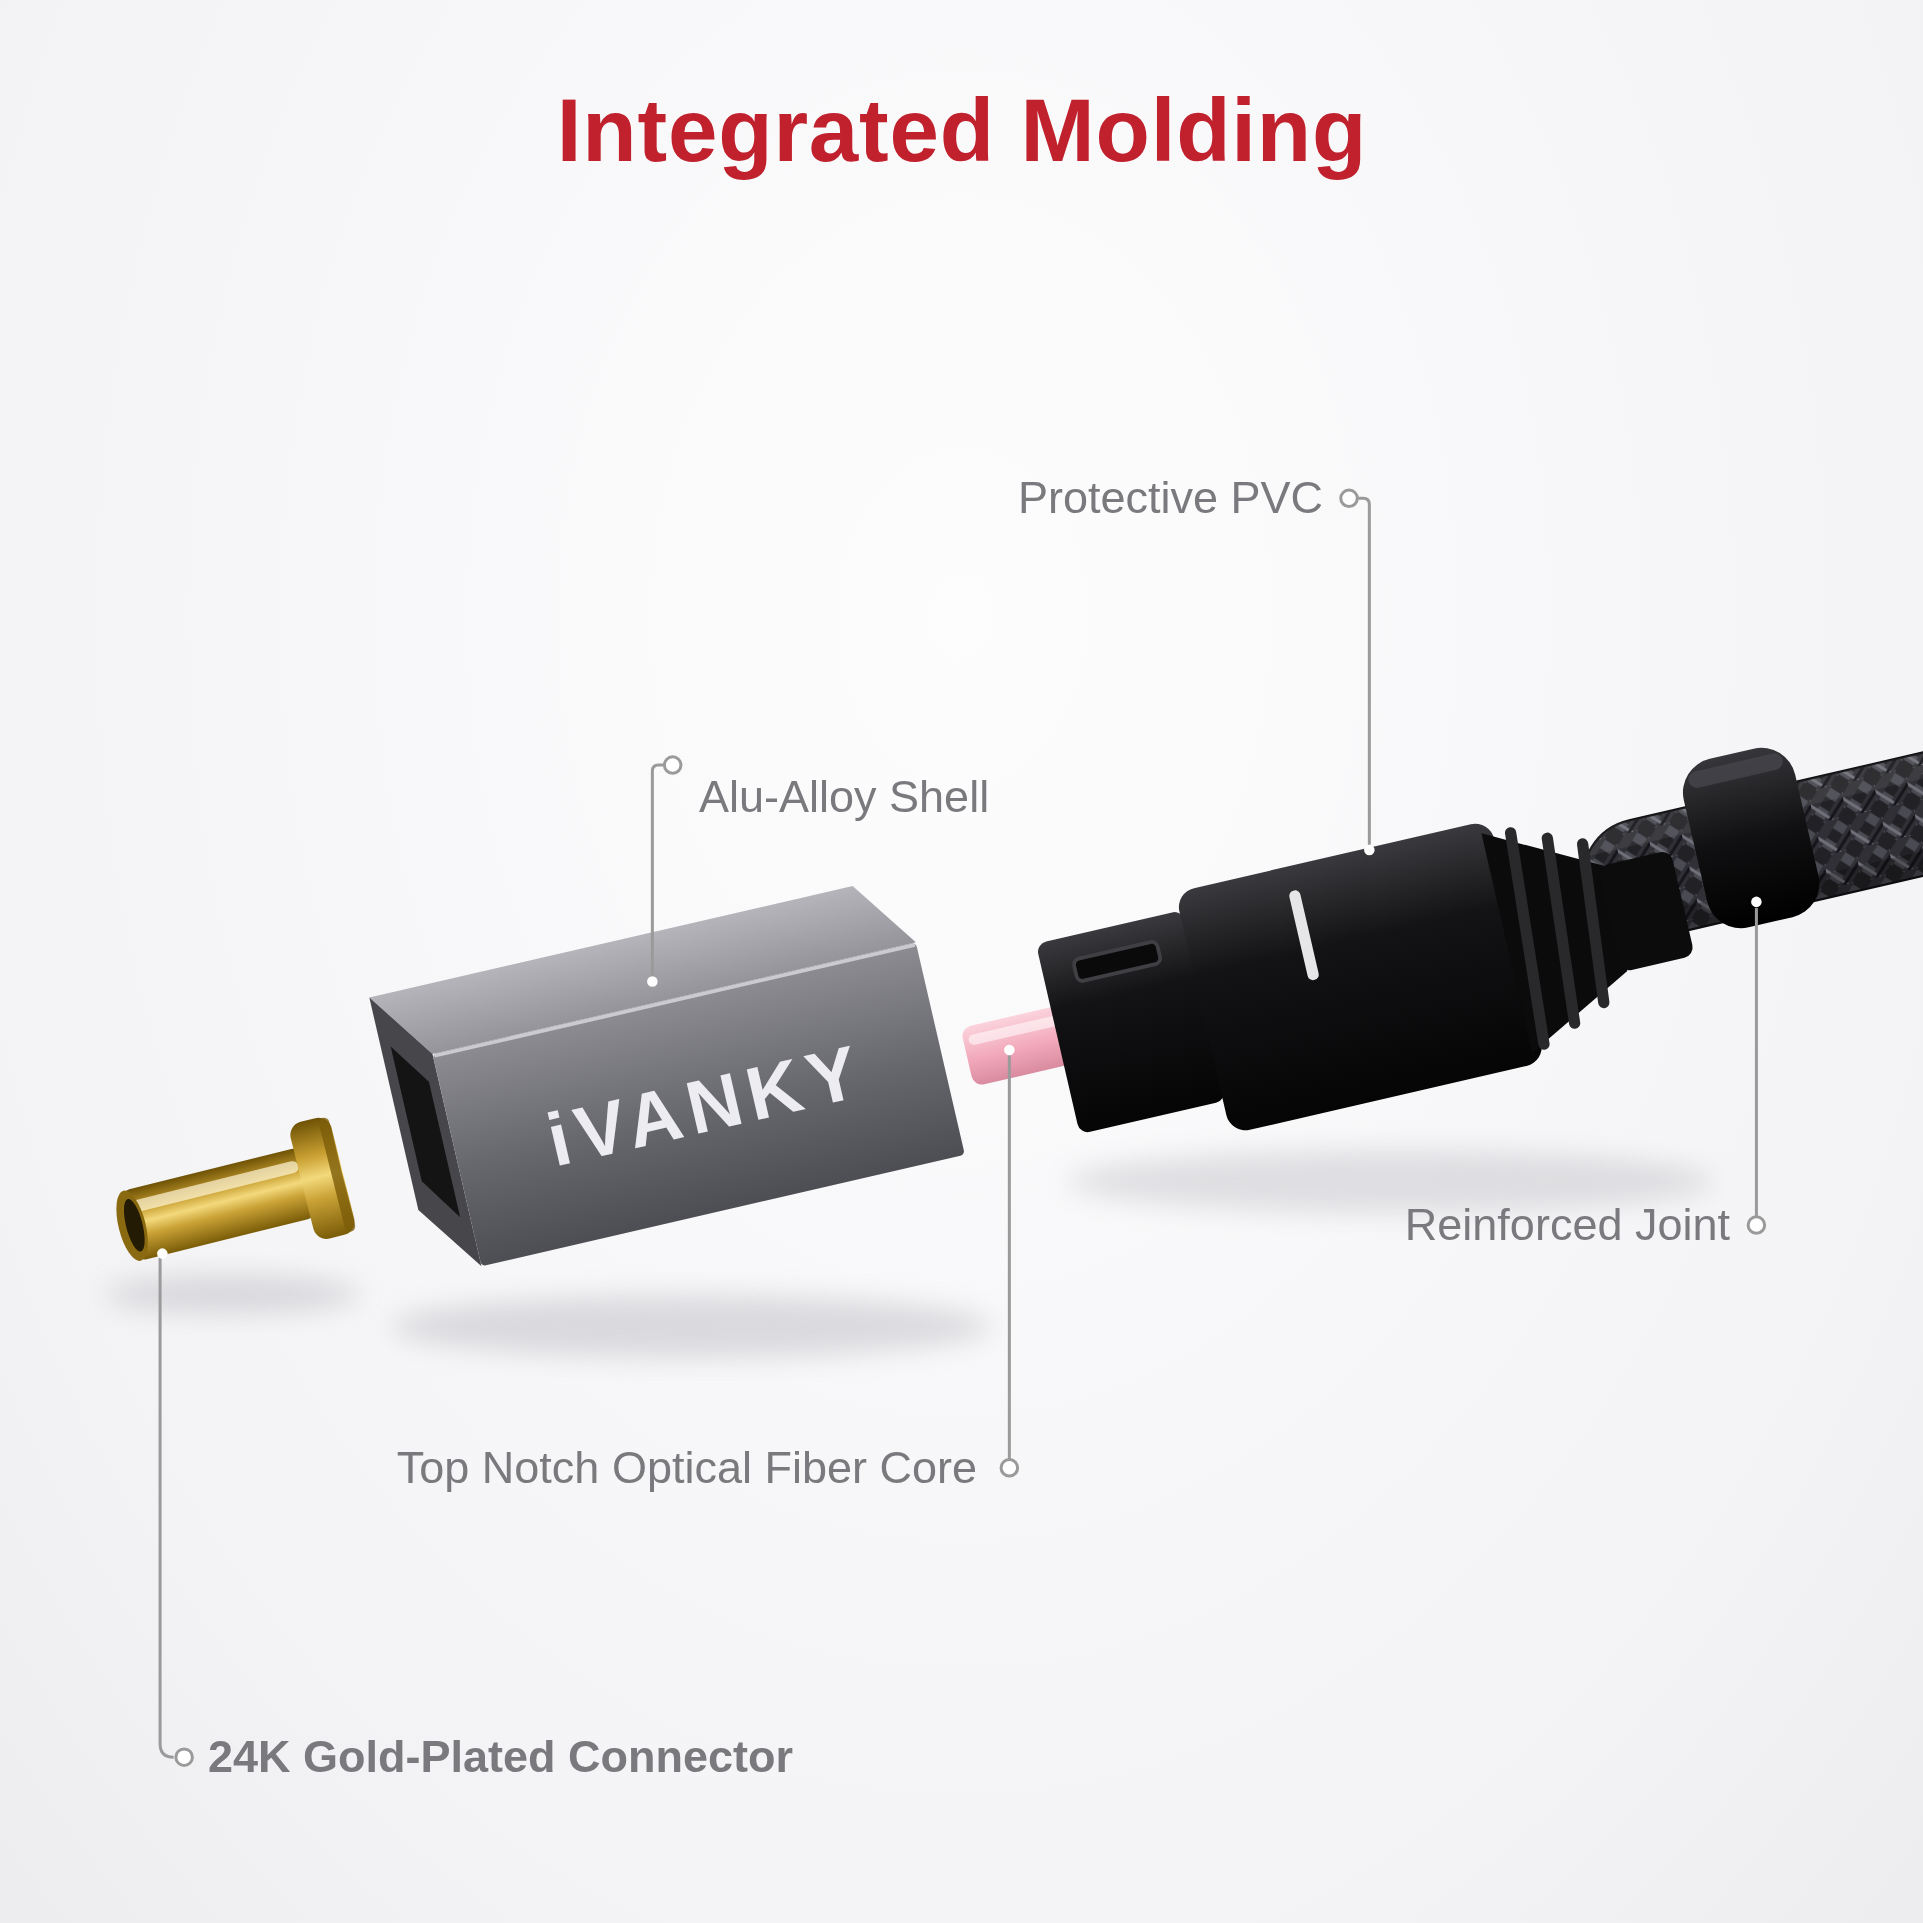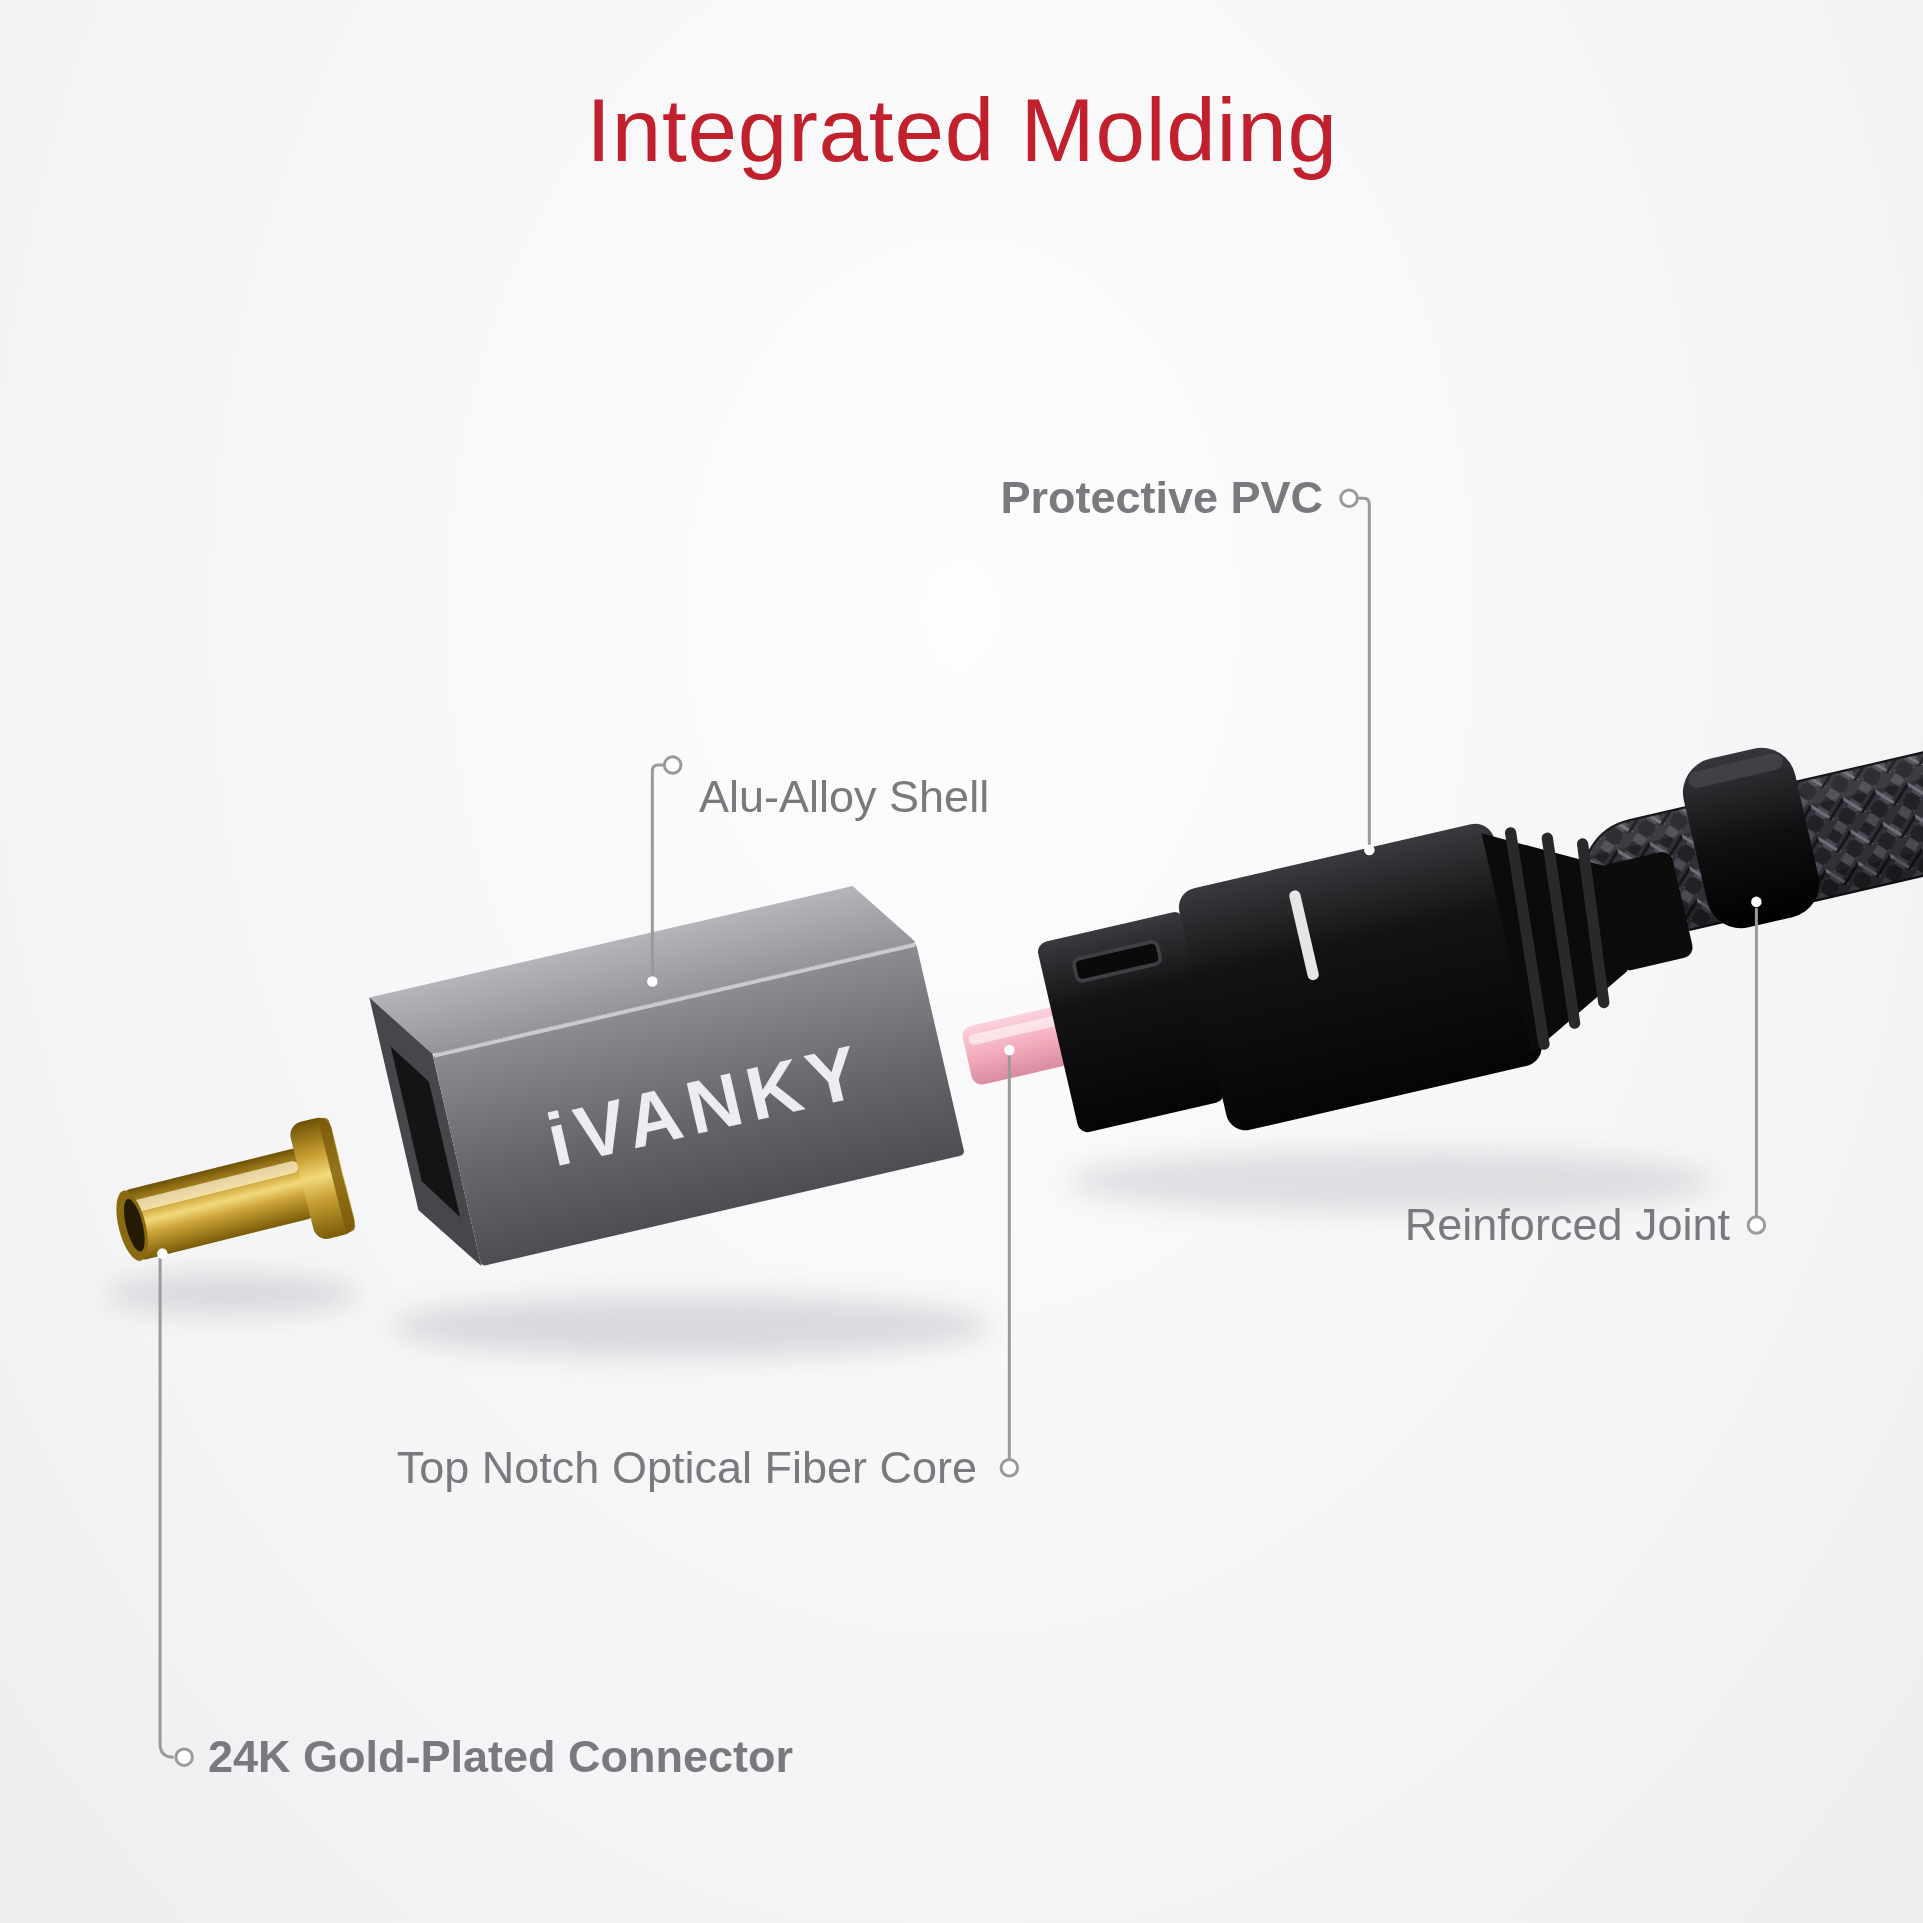--- a/index.html
+++ b/index.html
@@ -4,33 +4,33 @@
 <style>
   html,body{margin:0;padding:0;}
   body{
     width:1924px;height:1924px;position:relative;overflow:hidden;
     background:radial-gradient(ellipse at 50% 32%, #fdfdfe 0%, #f4f4f6 70%, #ededf0 100%);
     font-family:"Liberation Sans", sans-serif;
   }
   .stage{position:absolute;inset:0;}
   .page-title{
     position:absolute;top:79px;left:0;width:100%;text-align:center;
-    font-size:89px;font-weight:400;color:#c1202d;letter-spacing:0.8px;margin:0;
+    font-size:89px;font-weight:700;color:#c1202d;letter-spacing:0.8px;margin:0;
   }
   .page-subtitle{
     position:absolute;top:242px;left:0;width:100%;text-align:center;
     font-size:66px;font-weight:400;color:#1b1b1e;margin:0;
   }
   .diagram-svg{position:absolute;top:0;left:0;}
   .callout{
     position:absolute;transform:translateY(-50%);
     font-size:45px;font-weight:400;color:#7a7a7e;white-space:nowrap;line-height:1.2;
   }
   .callout.right-anchor{text-align:right;}
-  .lbl-protective-pvc{top:498px;right:601px;font-weight:bold;}
+  .lbl-protective-pvc{top:498px;right:601px;}
   .lbl-alu-shell{top:797px;left:699px;}
   .lbl-reinforced-joint{top:1225px;right:194px;}
   .lbl-fiber-core{top:1468px;right:947px;}
   .lbl-gold-connector{top:1757px;left:208px;font-weight:bold;}
 </style>
 </head>
 <body>
 
 <div class="stage">
 

